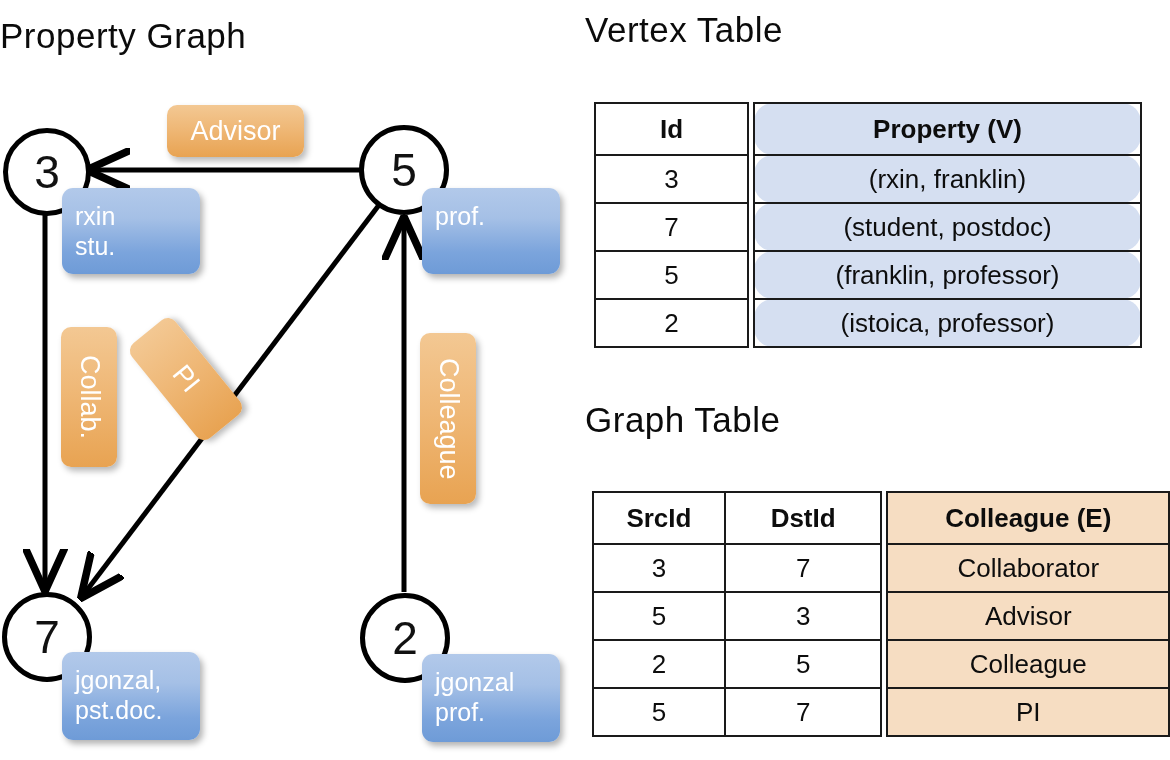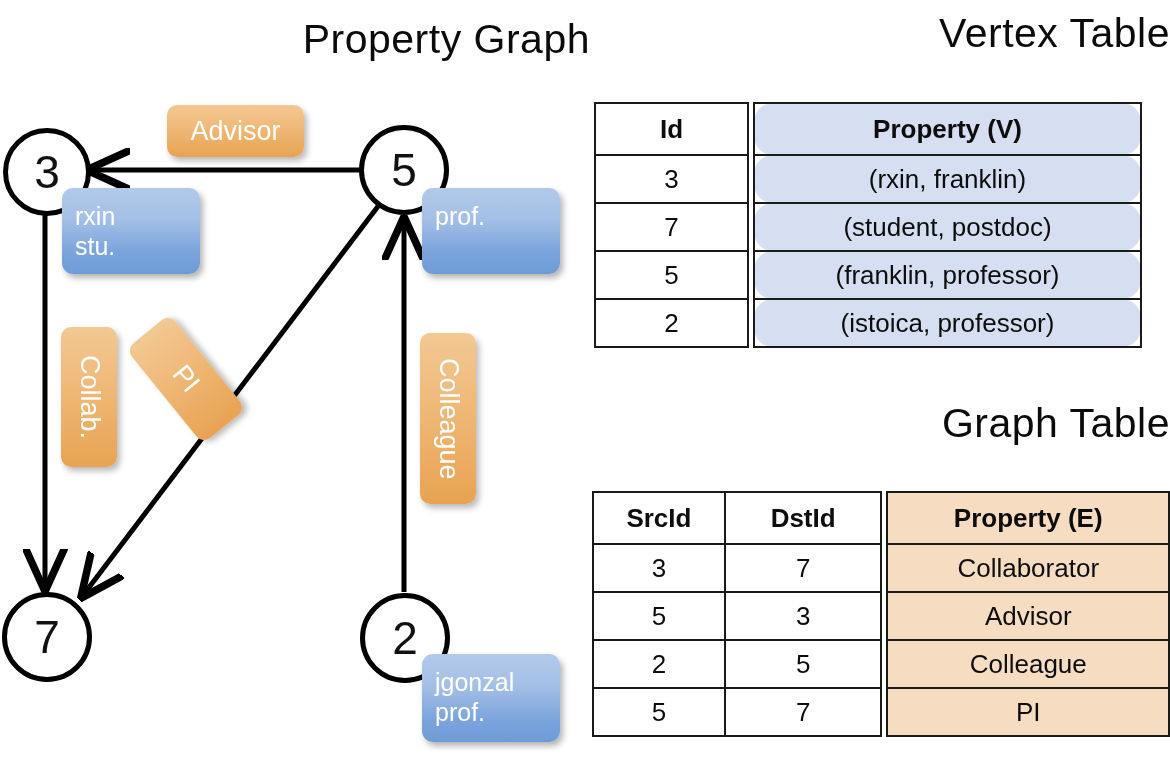--- a/index.html
+++ b/index.html
@@ -14,25 +14,25 @@
     overflow: hidden;
     font-family: "Liberation Sans", sans-serif;
     color: #000;
   }
 
   
   .title {
     position: absolute;
     font-family: "Liberation Sans", sans-serif;
     font-weight: 300;
-    font-size: 41px;
+    font-size: 35px;
     letter-spacing: 0.5px;
     color: #0b0b0b;
     white-space: nowrap;
-    text-align: right;
+    text-align: left;
   }
   #title-property-graph { left: 0;   top: 16px;  width: 590px; }
   #title-vertex-table   { left: 585px; top: 10px; width: 585px; }
   #title-edge-table     { left: 585px; top: 400px; width: 585px; }
 
   
   #graph-panel {
     position: absolute;
     left: 0; top: 0;
     width: 590px; height: 760px;
@@ -179,20 +179,24 @@
     <span>2</span>
   </div>
 
   <div class="prop-box" style="left:62px; top:188px; width:138px; height:86px;">
     <span>rxin</span>
     <span>stu.</span>
   </div>
   <div class="prop-box" style="left:422px; top:188px; width:138px; height:86px;">
     <span>prof.</span>
   </div>
+  <div class="prop-box" style="left:62px; top:652px; width:138px; height:88px;">
+    <span>jgonzal,</span>
+    <span>pst.doc.</span>
+  </div>
   <div class="prop-box" style="left:422px; top:654px; width:138px; height:88px;">
     <span>jgonzal</span>
     <span>prof.</span>
   </div>
 
   <div class="edge-label" style="left:167px; top:105px; width:137px; height:52px;">
     <span>Advisor</span>
   </div>
 
   <div class="edge-label vertical" style="left:61px; top:327px; width:56px; height:140px;">
@@ -239,21 +243,21 @@
     </tr>
   </tbody>
 </table>
 
 <table class="tbl" id="edge-table">
   <thead>
     <tr>
       <th class="col-src">SrcId</th>
       <th class="col-dst">DstId</th>
       <td class="sep-col"></td>
-      <th class="col-eprop e-prop">Property (E)</th>
+      <th class="col-eprop e-prop">Colleague (E)</th>
     </tr>
   </thead>
   <tbody>
     <tr>
       <td class="col-src">3</td>
       <td class="col-dst">7</td>
       <td class="sep-col"></td>
       <td class="col-eprop e-prop">Collaborator</td>
     </tr>
     <tr>

